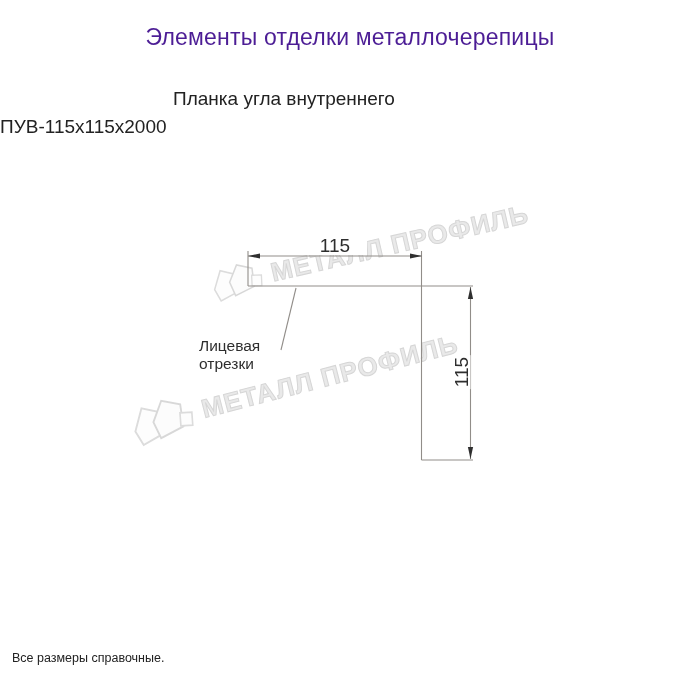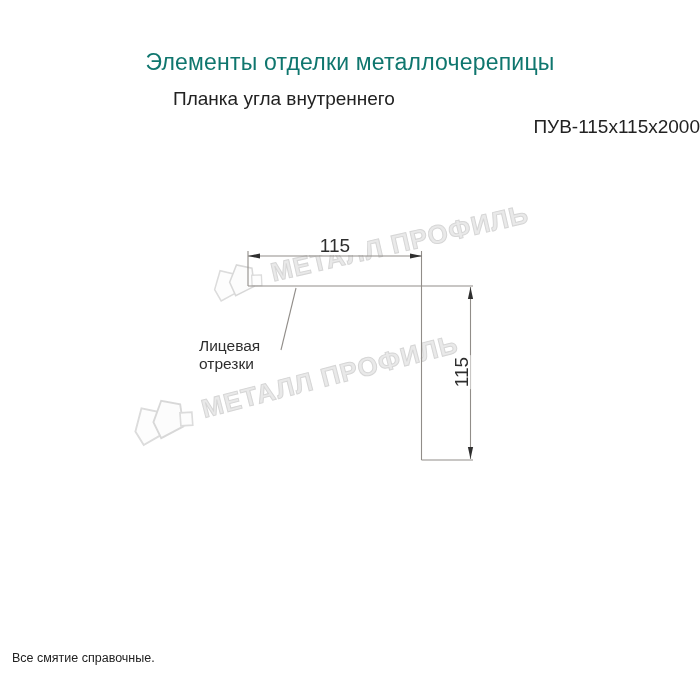--- a/index.html
+++ b/index.html
@@ -5,29 +5,29 @@
   html,body{margin:0;padding:0;}
   body{
     width:700px;height:700px;position:relative;overflow:hidden;
     background:#ffffff;
     font-family:"Liberation Sans", sans-serif;
     color:#262626;
   }
   
   .page-title{
     position:absolute;left:0;top:24px;width:700px;
-    text-align:center;font-size:23px;font-weight:400;letter-spacing:.2px;color:#0f766e;margin-top:25px;
+    text-align:center;font-size:23px;font-weight:400;letter-spacing:.2px;color:#4c1d95;
   }
   .product-name{
     position:absolute;left:0;top:88px;width:568px;
     text-align:center;font-size:19px;font-weight:400;color:#222;
   }
   .product-code{
     position:absolute;left:0;top:116px;width:700px;
-    text-align:right;font-size:19px;font-weight:400;color:#222;
+    text-align:left;font-size:19px;font-weight:400;color:#222;
   }
   
   .watermark{
     position:absolute;display:flex;align-items:center;gap:6px;
     opacity:.85;pointer-events:none;z-index:0;
   }
   .watermark .wm-text{
     font-size:26px;font-weight:700;letter-spacing:1px;white-space:nowrap;
     color:#e6e6e6;-webkit-text-stroke:1px #cfcfcf;
   }
@@ -111,14 +111,14 @@
 
 <div class="dim-label dim-label-width">115</div>
 <div class="dim-label dim-label-height">115</div>
 
 <div class="face-label">
   <span>Лицевая</span><br>
   <span>отрезки</span>
 </div>
 
 <div class="footer-notes">
-  <div>Все смятие справочные.</div>
+  <div>Все размеры справочные.</div>
 </div>
 
 </body></html>

